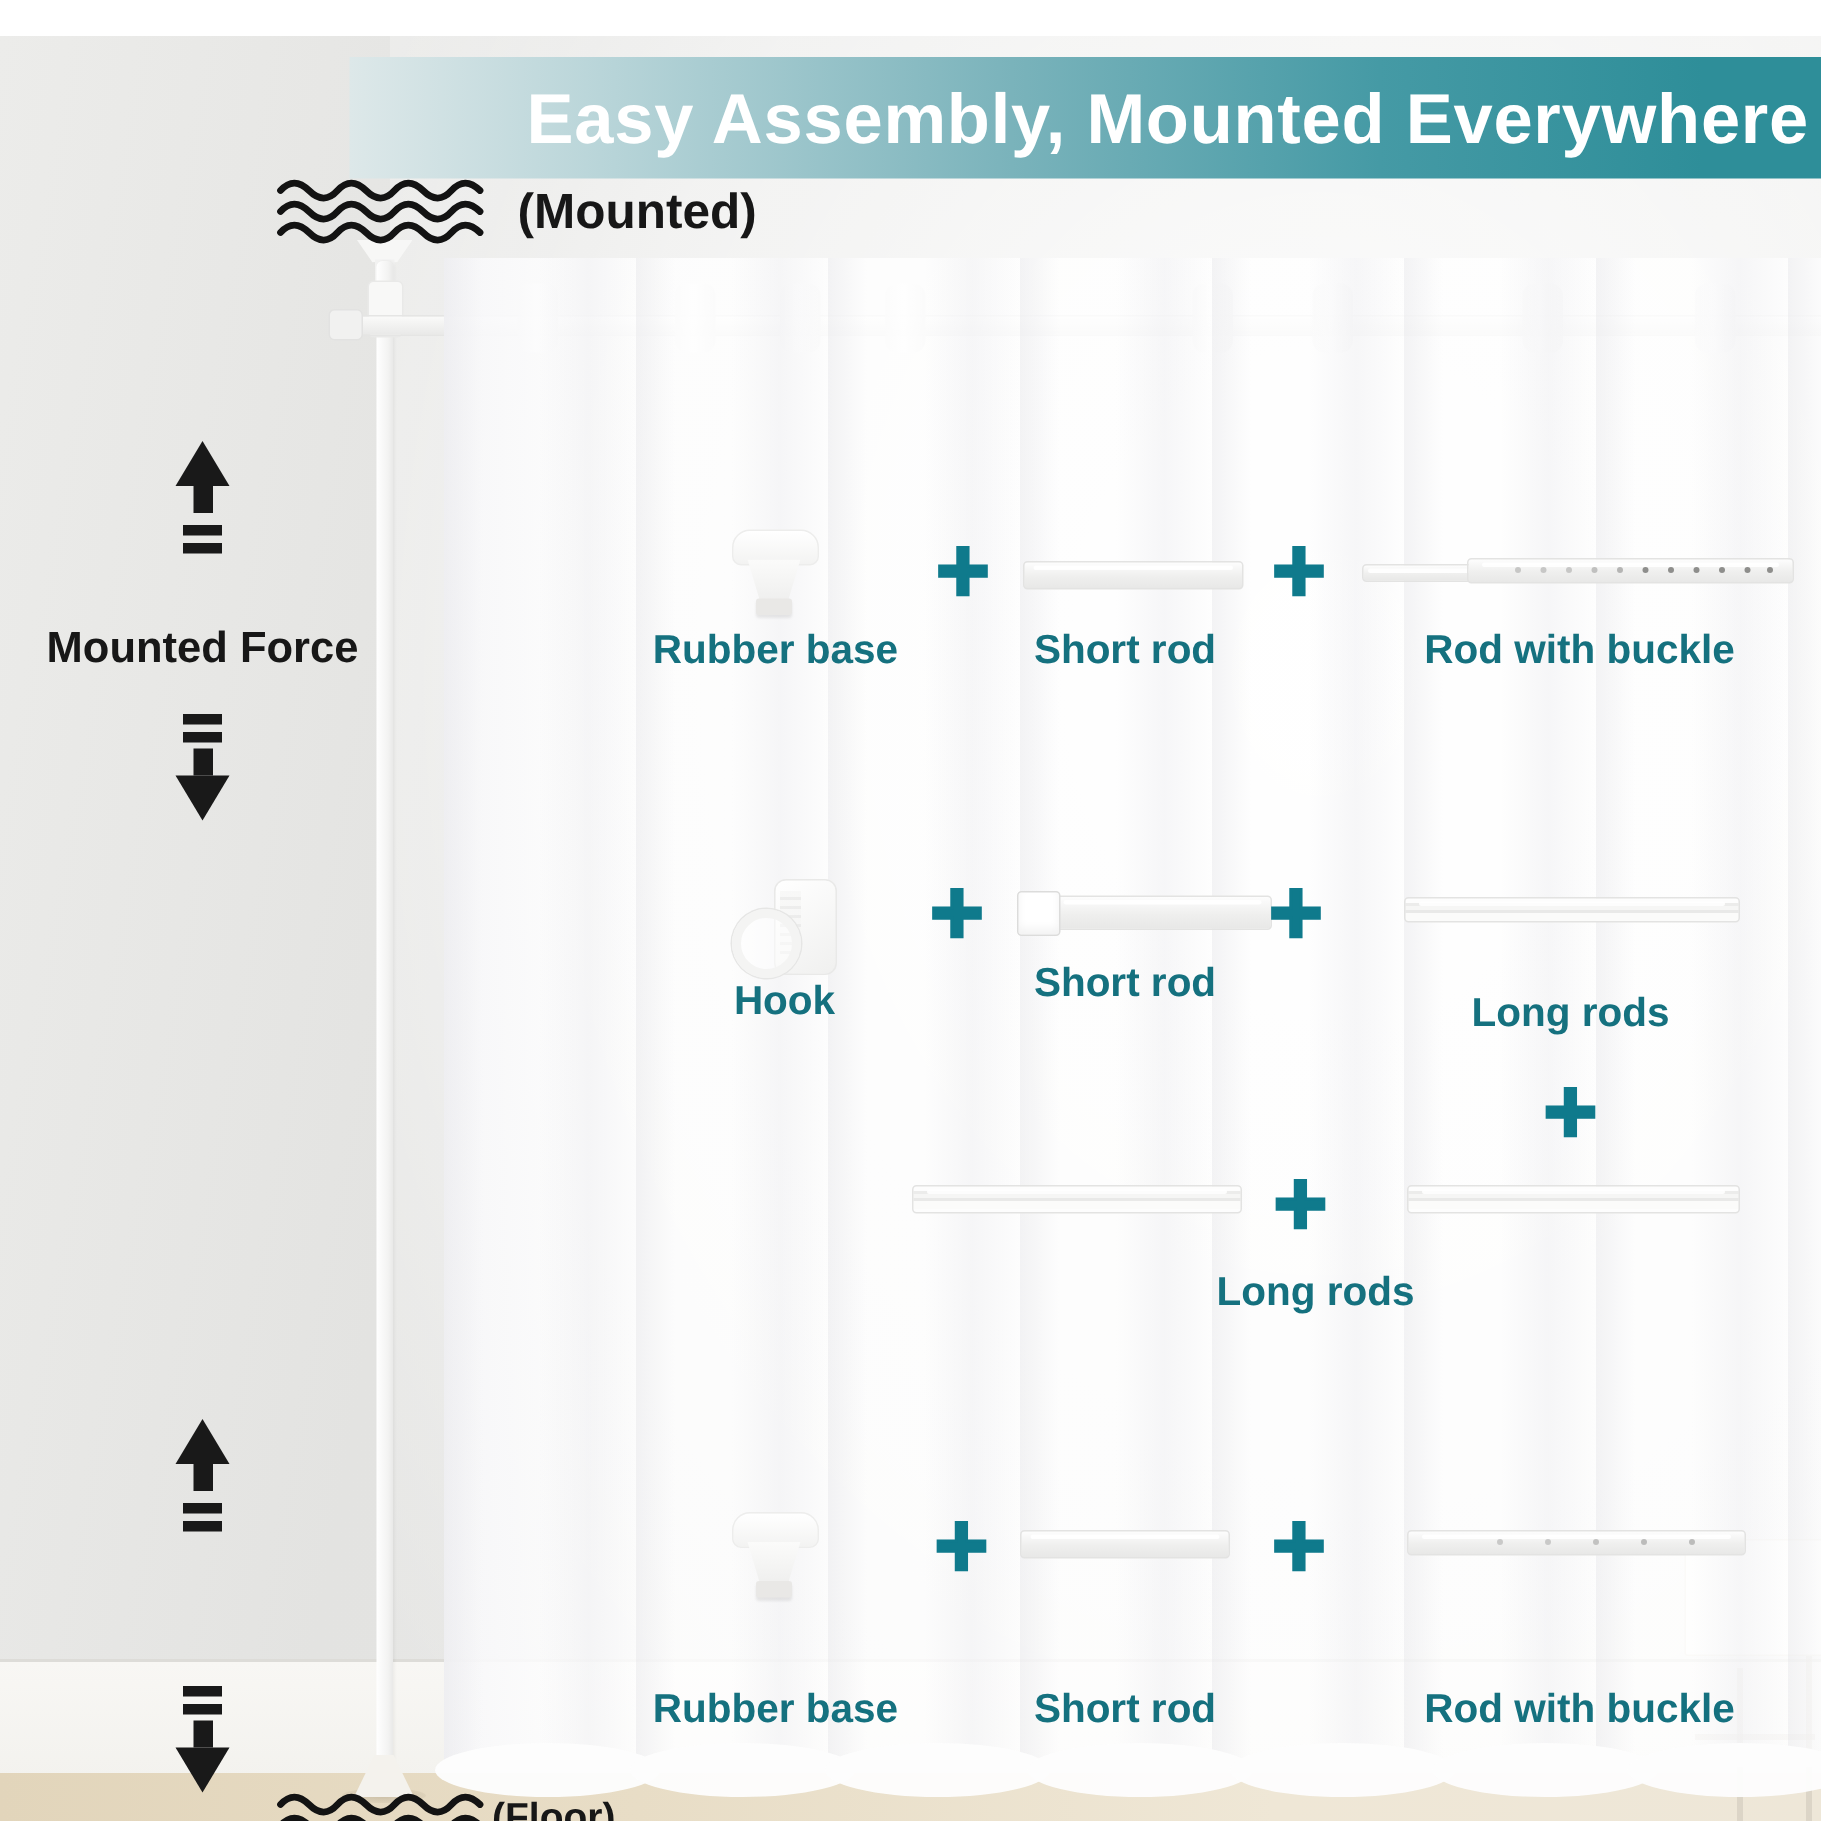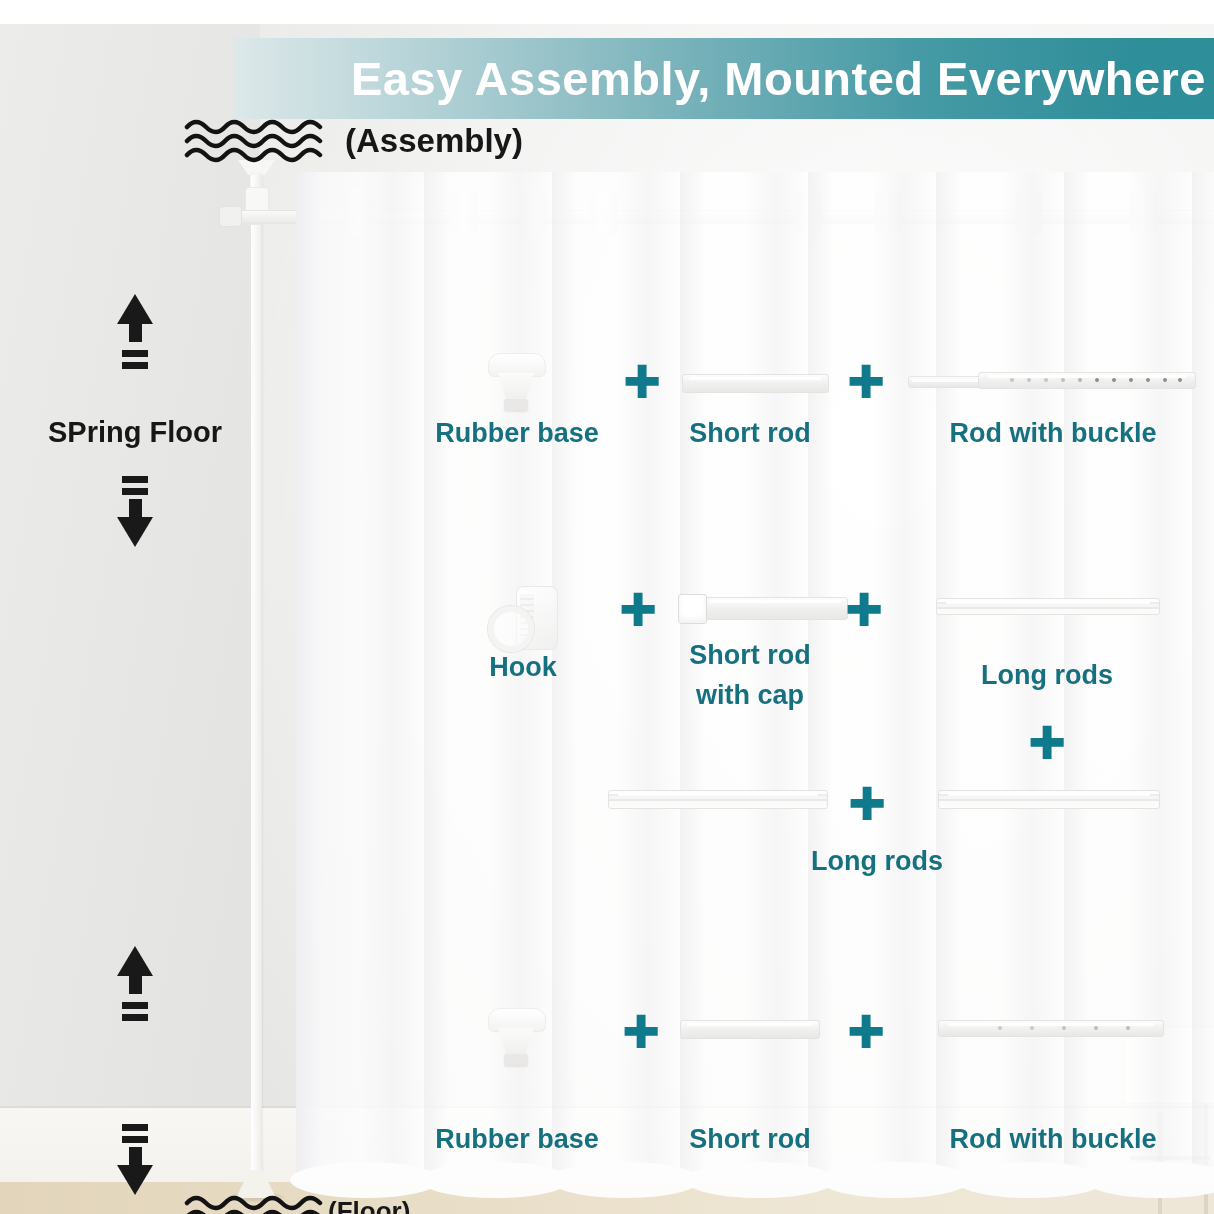--- a/index.html
+++ b/index.html
@@ -150,29 +150,29 @@
     <span>Easy Assembly, Mounted Everywhere</span>
   </div>
 
   <svg class="waves" style="left:184px;top:94px" width="152" height="46" viewBox="0 0 152 46">
     <g fill="none" stroke="#131313" stroke-width="4.5" stroke-linecap="round">
       <path d="M3,9 q9,-10 19,0 t19,0 t19,0 t19,0 t19,0 t19,0 t19,0"></path>
       <path d="M3,23 q9,-10 19,0 t19,0 t19,0 t19,0 t19,0 t19,0 t19,0"></path>
       <path d="M3,37 q9,-10 19,0 t19,0 t19,0 t19,0 t19,0 t19,0 t19,0"></path>
     </g>
   </svg>
-  <div class="blk" style="left:345px;top:98px;font-size:33px">(Assembly)</div>
+  <div class="blk" style="left:345px;top:98px;font-size:33px">(Mounted)</div>
 
   <div class="arrow-box" style="left:115px;top:270px">
     <div class="tri-up"></div>
       <div class="stem"></div>
     <div class="dash first"></div>
       <div class="dash"></div>
   </div>
-  <div class="blk lblk" style="left:5px;top:392px;width:260px;text-align:center;font-size:29px">SPring Floor</div>
+  <div class="blk lblk" style="left:5px;top:392px;width:260px;text-align:center;font-size:29px">Mounted Force</div>
   <div class="arrow-box" style="left:115px;top:452px">
     <div class="dash" style="margin-top:0"></div>
       <div class="dash"></div>
     <div class="stem" style="margin-top:4px"></div>
       <div class="tri-down"></div>
   </div>
 
   <div class="arrow-box" style="left:115px;top:922px">
     <div class="tri-up"></div>
       <div class="stem"></div>
@@ -220,21 +220,20 @@
   </div>
   <div class="plus" style="left:608px;top:554px">+</div>
   <div class="part" style="left:678px;top:570px;width:168px;height:28px">
     <div class="rod" style="left:24px;top:3px;width:144px;height:21px"></div>
     <div class="cap-block" style="left:0;top:0;width:27px;height:28px"></div>
   </div>
   <div class="plus" style="left:834px;top:554px">+</div>
   <div class="rod ridged" style="left:936px;top:574px;width:222px;height:15px"></div>
   <div class="lbl" style="left:443px;top:628px;width:160px">Hook</div>
   <div class="lbl" style="left:650px;top:616px;width:200px">Short rod</div>
-  <div class="lbl" style="left:650px;top:656px;width:200px">with cap</div>
   <div class="lbl" style="left:947px;top:636px;width:200px">Long rods</div>
 
   <div class="plus" style="left:1017px;top:687px">+</div>
 
   <div class="rod ridged" style="left:608px;top:766px;width:218px;height:17px"></div>
   <div class="plus" style="left:837px;top:748px">+</div>
   <div class="rod ridged" style="left:938px;top:766px;width:220px;height:17px"></div>
   <div class="lbl" style="left:777px;top:822px;width:200px">Long rods</div>
 
   <div class="part" style="left:487px;top:984px;width:58px;height:60px">

